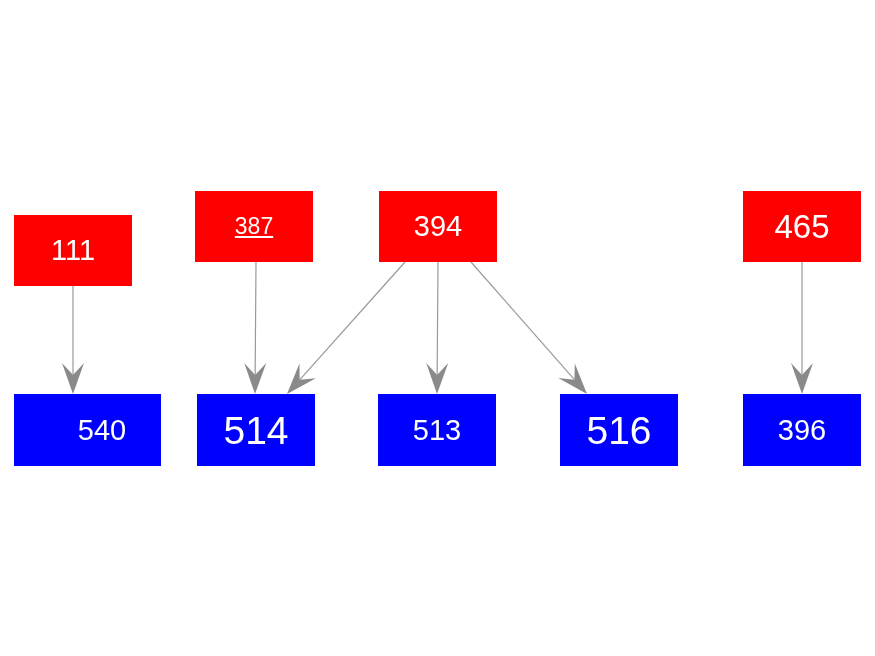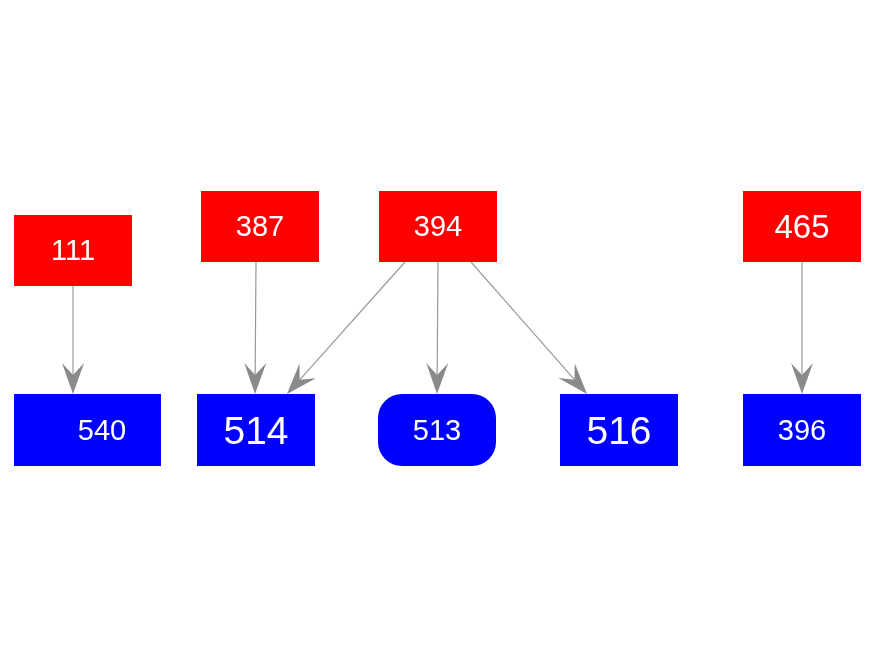--- a/index.html
+++ b/index.html
@@ -34,22 +34,22 @@
       <polygon points="0,0 -11,-31 0,-19 11,-31" transform="translate(287,394) rotate(41.7947840689865)" fill="#8a8a8a"></polygon>
       <line x1="438" y1="262" x2="437.14393526362494" y2="375.00054520150945" stroke="#999999" stroke-width="1.2"></line>
       <polygon points="0,0 -11,-31 0,-19 11,-31" transform="translate(437,394) rotate(0.4340506321394315)" fill="#8a8a8a"></polygon>
       <line x1="471" y1="262" x2="574.4578224531551" y2="379.7278669294524" stroke="#999999" stroke-width="1.2"></line>
       <polygon points="0,0 -11,-31 0,-19 11,-31" transform="translate(587,394) rotate(-41.30861401354872)" fill="#8a8a8a"></polygon>
       <line x1="802" y1="262" x2="802" y2="375" stroke="#999999" stroke-width="1.2"></line>
       <polygon points="0,0 -11,-31 0,-19 11,-31" transform="translate(802,394) rotate(0)" fill="#8a8a8a"></polygon>
     </svg>
   <div id="nodes-layer" class="nodes-layer">
       <div class="node" style="left: 14px; top: 191px; width: 118px; height: 71px; background: rgb(255, 0, 0); color: rgb(255, 255, 255); font-size: 29px; margin-top: 24px;">111</div>
-      <div class="node" style="left: 201px; top: 191px; width: 118px; height: 71px; background: rgb(255, 0, 0); color: rgb(255, 255, 255); font-size: 29px;">387</div>
+      <div class="node" style="left: 195px; top: 191px; width: 118px; height: 71px; background: rgb(255, 0, 0); color: rgb(255, 255, 255); font-size: 23px; text-decoration: underline;">387</div>
       <div class="node" style="left: 379px; top: 191px; width: 118px; height: 71px; background: rgb(255, 0, 0); color: rgb(255, 255, 255); font-size: 29px;">394</div>
       <div class="node" style="left: 743px; top: 191px; width: 118px; height: 71px; background: rgb(255, 0, 0); color: rgb(255, 255, 255); font-size: 33px;">465</div>
       <div class="node" style="left: 14px; top: 394px; width: 118px; height: 72px; background: rgb(0, 0, 255); color: rgb(255, 255, 255); font-size: 29px; padding-left: 29px;">540</div>
       <div class="node" style="left: 197px; top: 394px; width: 118px; height: 72px; background: rgb(0, 0, 255); color: rgb(255, 255, 255); font-size: 39px;">514</div>
-      <div class="node" style="left: 378px; top: 394px; width: 118px; height: 72px; background: rgb(0, 0, 255); color: rgb(255, 255, 255); font-size: 29px; border-radius: 24px;">513</div>
+      <div class="node" style="left: 378px; top: 394px; width: 118px; height: 72px; background: rgb(0, 0, 255); color: rgb(255, 255, 255); font-size: 29px;">513</div>
       <div class="node" style="left: 560px; top: 394px; width: 118px; height: 72px; background: rgb(0, 0, 255); color: rgb(255, 255, 255); font-size: 39px;">516</div>
       <div class="node" style="left: 743px; top: 394px; width: 118px; height: 72px; background: rgb(0, 0, 255); color: rgb(255, 255, 255); font-size: 29px;">396</div>
     </div>
 </div>
 
 </body></html>

